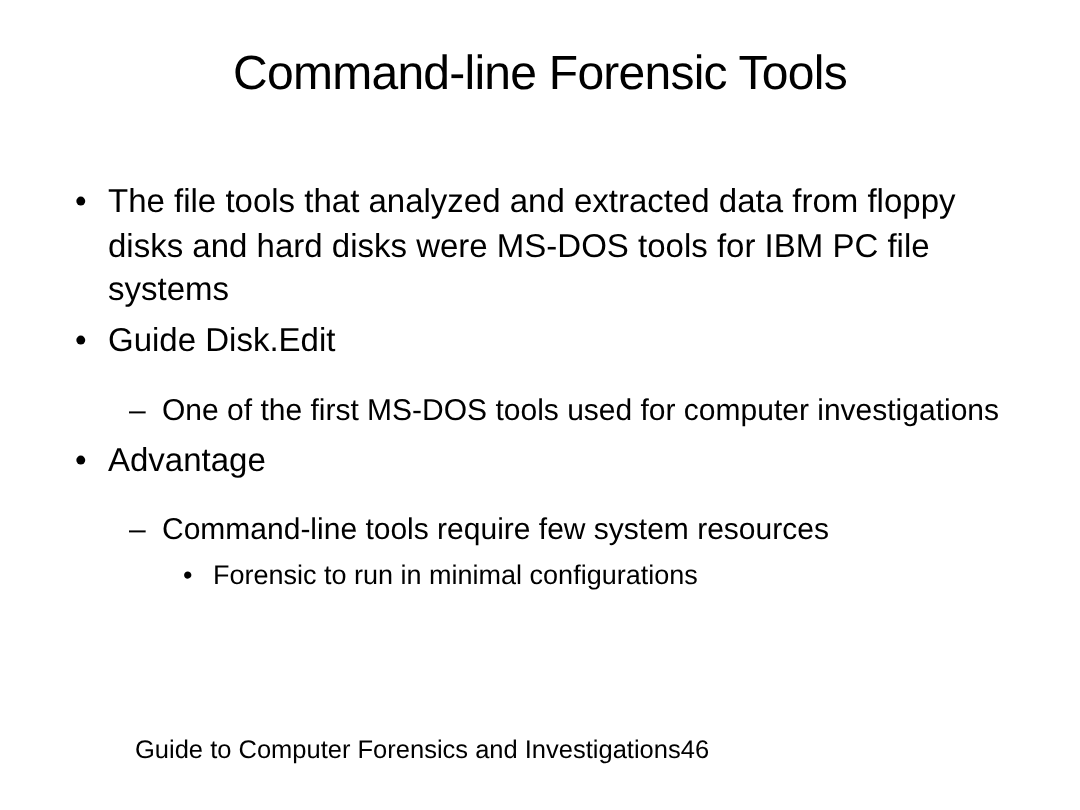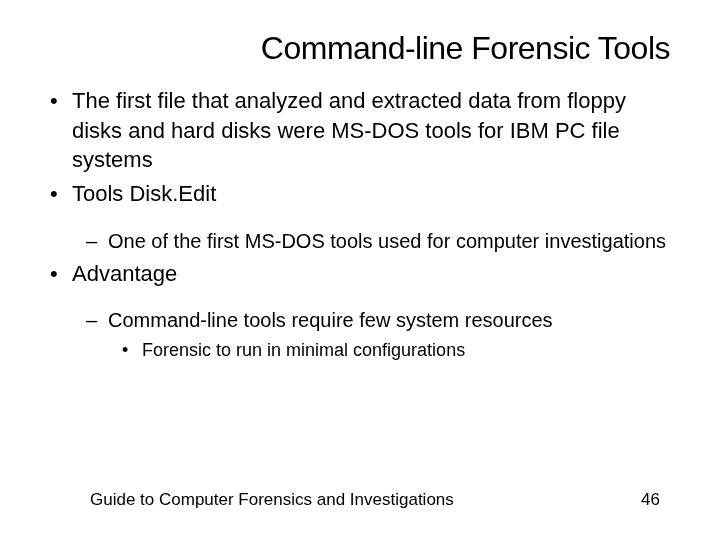--- a/index.html
+++ b/index.html
@@ -13,22 +13,22 @@
     }
     .slide {
       width: 100%;
       height: 100%;
       padding: 30px 50px 0 50px;
       position: relative;
     }
     .title {
       font-size: 32px;
       font-weight: normal;
-      text-align: right;
-      margin-bottom: 19px;
+      text-align: center;
+      margin-bottom: 52px;
       letter-spacing: -0.5px;
     }
     .content {
       font-size: 22px;
       line-height: 1.35;
     }
     .bullet-l1 {
       padding-left: 22px;
       position: relative;
       margin-bottom: 4px;
@@ -64,33 +64,32 @@
       left: 72px;
       top: 0;
     }
     .footer {
       position: absolute;
       bottom: 30px;
       left: 0;
       width: 100%;
       padding: 0 60px 0 90px;
       display: flex;
-      justify-content: space-between;
       font-size: 17px;
     }
   </style>
 </head>
 <body>
 
 <div class="slide">
   <h1 class="title">Command-line Forensic Tools</h1>
 
   <div class="content">
-    <div class="bullet-l1">The first file that analyzed and extracted data from floppy disks and hard disks were MS-DOS tools for IBM PC file systems</div>
-    <div class="bullet-l1">Tools Disk.Edit</div>
+    <div class="bullet-l1">The file tools that analyzed and extracted data from floppy disks and hard disks were MS-DOS tools for IBM PC file systems</div>
+    <div class="bullet-l1">Guide Disk.Edit</div>
     <div class="bullet-l2">One of the first MS-DOS tools used for computer investigations</div>
     <div class="bullet-l1">Advantage</div>
     <div class="bullet-l2">Command-line tools require few system resources</div>
     <div class="bullet-l3">Forensic to run in minimal configurations</div>
   </div>
 
   <div class="footer">
     <span>Guide to Computer Forensics and Investigations</span>
     <span>46</span>
   </div>

